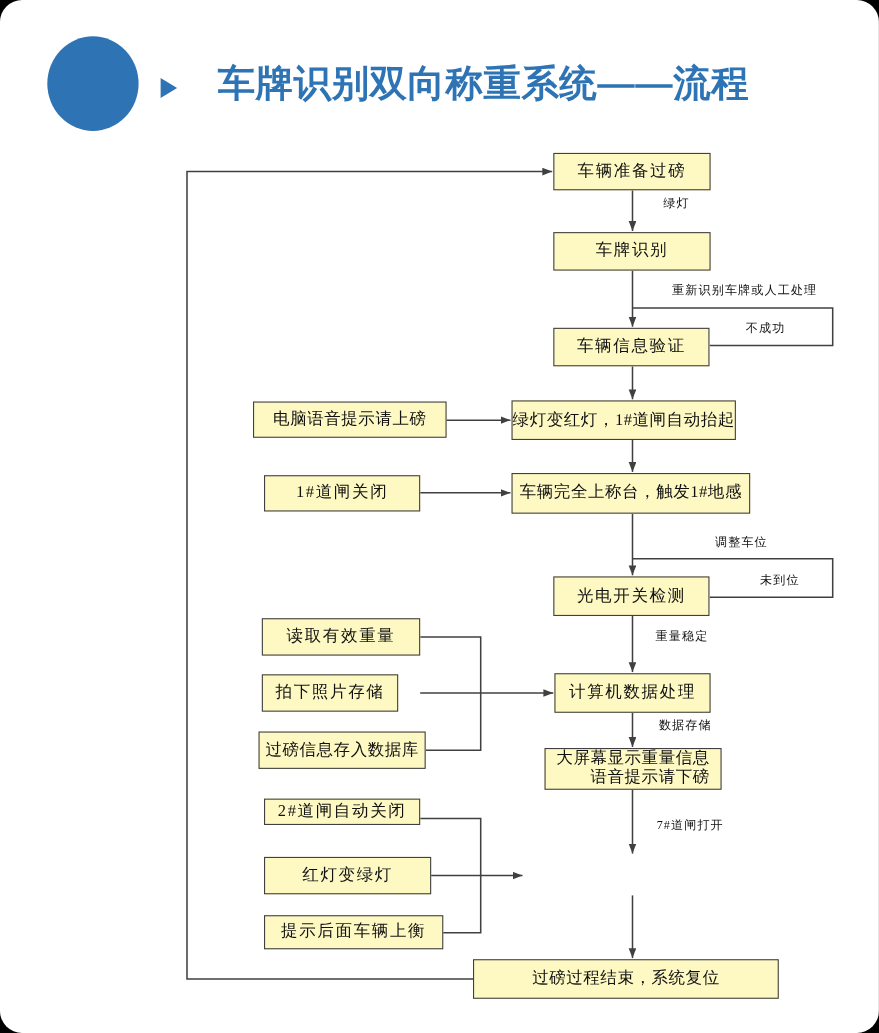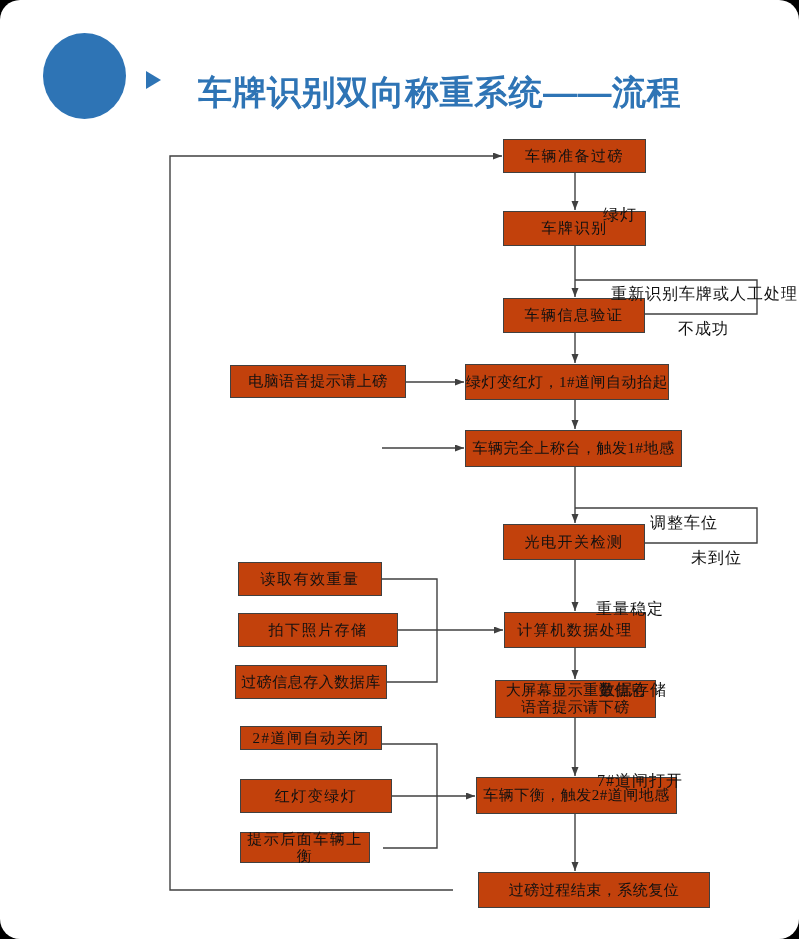--- a/index.html
+++ b/index.html
@@ -15,36 +15,36 @@
   }
   .header-triangle {
     position:absolute; left:146px; top:71px; width:0; height:0;
     border-left:15px solid var(--accent,#2E74B5);
     border-top:9px solid transparent; border-bottom:9px solid transparent;
   }
   .page-title {
     position:absolute; left:198px; top:56px;
     font-family:"Liberation Sans", sans-serif; font-weight:bold;
     font-size:34px; line-height:40px; color:var(--accent,#2E74B5);
-    letter-spacing:0.5px; white-space:nowrap;margin-top:16px;
+    letter-spacing:0.5px; white-space:nowrap;
   }
   svg.connectors { position:absolute; left:0; top:0; width:799px; height:939px; pointer-events:none; }
   .connector { stroke:var(--line,#404040); stroke-width:1.4; fill:none; }
   .arrowhead { fill:var(--line,#404040); }
   .node {
     position:absolute; box-sizing:border-box;
-    border:1.5px solid var(--line,#404040); background:#c2410c;
+    border:1.5px solid var(--line,#404040); background:#fef9c3;
     display:flex; align-items:center; justify-content:center;
     font-size:15px; letter-spacing:1.5px; white-space:pre-line;
-    text-align:center; line-height:17px;
+    text-align:right; line-height:17px;
   }
   .node.small-ls { letter-spacing:0.5px; }
   .elabel {
-    position:absolute; font-size:16px; letter-spacing:1px;
-    white-space:nowrap; color:var(--text,#111);margin-top:28px;
+    position:absolute; font-size:11px; letter-spacing:1px;
+    white-space:nowrap; color:var(--text,#111);
   }
 </style>
 </head>
 <body>
 
 <div class="slide">
 
   <div class="header-circle"></div>
   <div class="header-triangle"></div>
   <div class="page-title">车牌识别双向称重系统——流程</div>
@@ -77,30 +77,30 @@
 
   <div class="node" style="left:503px;top:139px;width:143px;height:34px">车辆准备过磅</div>
   <div class="node" style="left:503px;top:211px;width:143px;height:35px">车牌识别</div>
   <div class="node" style="left:503px;top:298px;width:142px;height:35px">车辆信息验证</div>
   <div class="node small-ls" style="left:465px;top:364px;width:204px;height:36px">绿灯变红灯，1#道闸自动抬起</div>
   <div class="node small-ls" style="left:465px;top:430px;width:217px;height:37px">车辆完全上称台，触发1#地感</div>
   <div class="node" style="left:503px;top:524px;width:142px;height:36px">光电开关检测</div>
   <div class="node" style="left:504px;top:612px;width:142px;height:36px">计算机数据处理</div>
   <div class="node small-ls" style="left:495px;top:680px;width:161px;height:38px">大屏幕显示重量信息
 语音提示请下磅</div>
-  <div class="node small-ls" style="left:476px;top:777px;width:201px;height:37px">车辆下衡，触发2#道闸地感</div>
-  <div class="node small-ls" style="left:478px;top:872px;width:232px;height:36px">过磅过程结束，系统复位</div>
+  <div class="node small-ls" style="left:430px;top:872px;width:278px;height:36px">过磅过程结束，系统复位</div>
 
   <div class="node small-ls" style="left:230px;top:365px;width:176px;height:33px">电脑语音提示请上磅</div>
+  <div class="node" style="left:240px;top:432px;width:142px;height:33px">1#道闸关闭</div>
   <div class="node" style="left:238px;top:562px;width:144px;height:34px">读取有效重量</div>
-  <div class="node" style="left:238px;top:613px;width:160px;height:34px">拍下照片存储</div>
+  <div class="node" style="left:238px;top:613px;width:124px;height:34px">拍下照片存储</div>
   <div class="node small-ls" style="left:235px;top:665px;width:152px;height:34px">过磅信息存入数据库</div>
   <div class="node" style="left:240px;top:726px;width:142px;height:24px">2#道闸自动关闭</div>
   <div class="node" style="left:240px;top:779px;width:152px;height:34px">红灯变绿灯</div>
-  <div class="node" style="left:240px;top:832px;width:130px;height:31px">提示后面车辆上衡</div>
+  <div class="node" style="left:240px;top:832px;width:163px;height:31px">提示后面车辆上衡</div>
 
   <span class="elabel" style="left:603px;top:177px">绿灯</span>
   <span class="elabel" style="left:611px;top:256px">重新识别车牌或人工处理</span>
   <span class="elabel" style="left:678px;top:291px">不成功</span>
   <span class="elabel" style="left:650px;top:485px">调整车位</span>
   <span class="elabel" style="left:691px;top:520px">未到位</span>
   <span class="elabel" style="left:596px;top:571px">重量稳定</span>
   <span class="elabel" style="left:599px;top:652px">数据存储</span>
   <span class="elabel" style="left:597px;top:743px">7#道闸打开</span>
 

